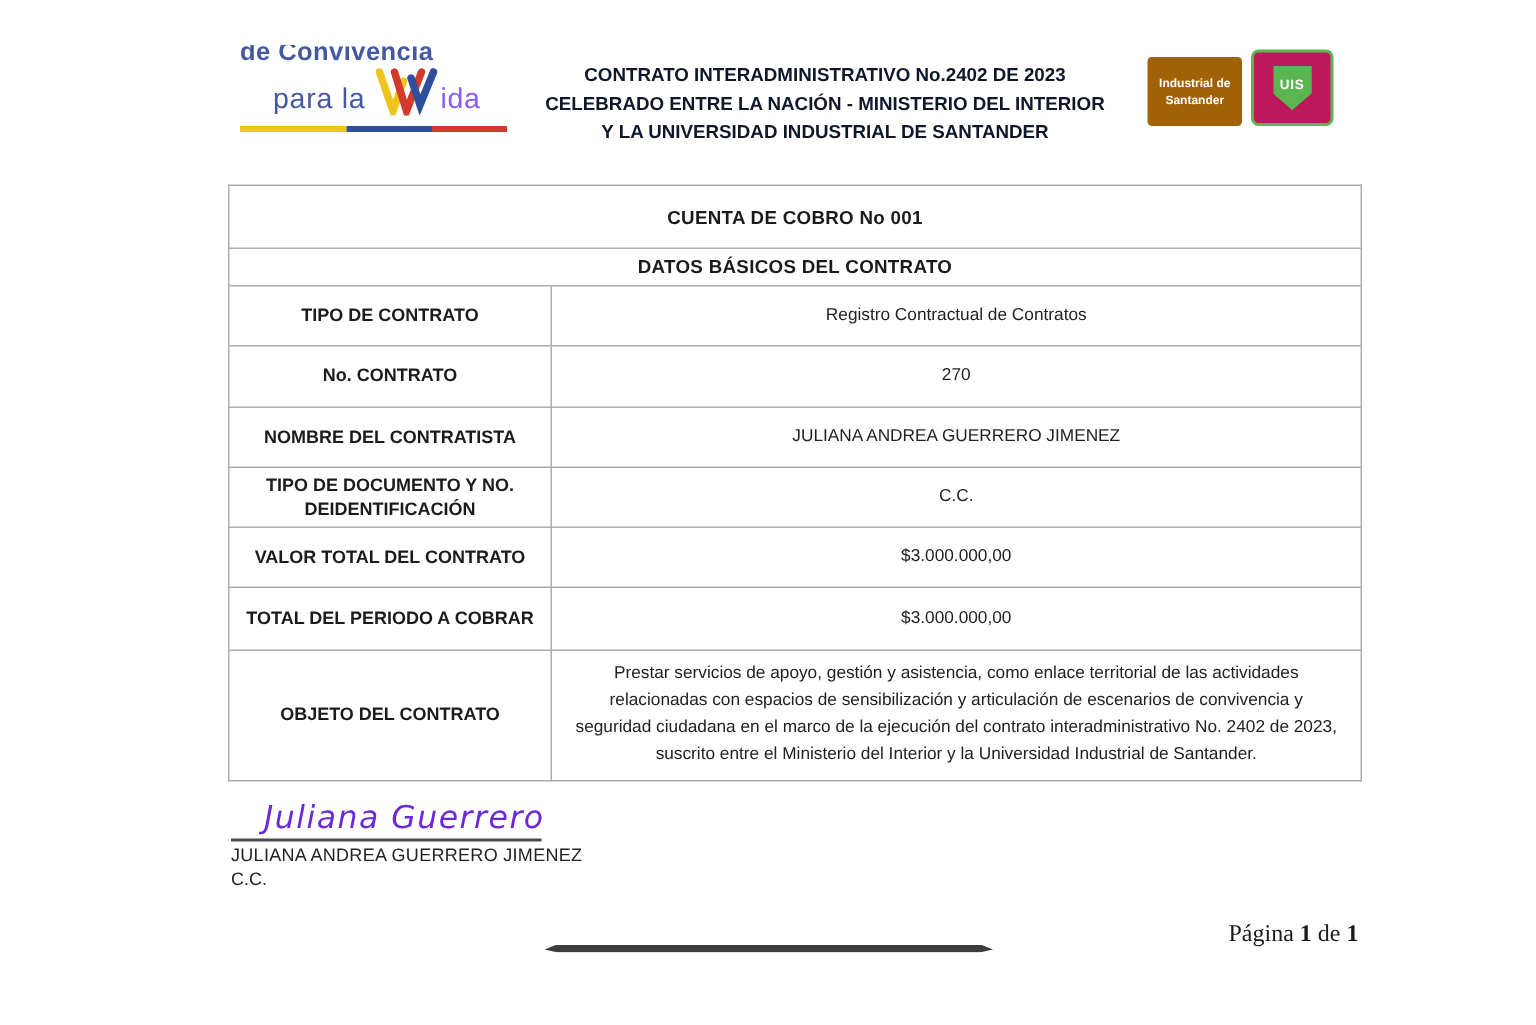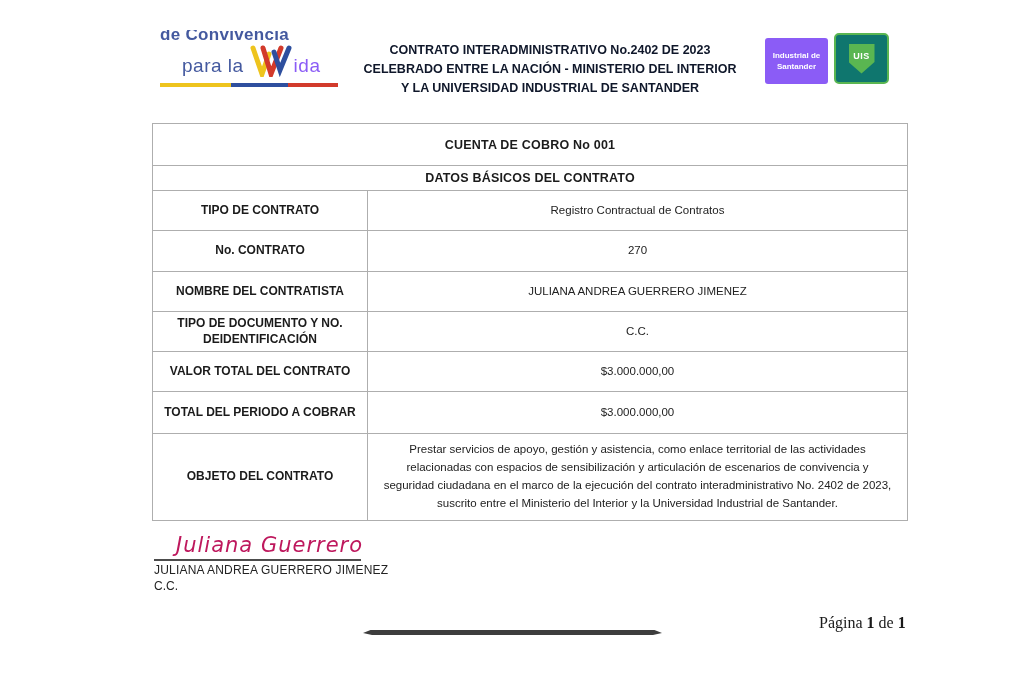--- a/index.html
+++ b/index.html
@@ -26,21 +26,21 @@
   }
 
   .uis-badge {
     position:absolute; left:765px; top:38px; width:63px; height:46px;
     border-radius:3px; color:#ffffff; font-size:8px; font-weight:bold;
     display:flex; flex-direction:column; align-items:center; justify-content:center;
     line-height:1.4; text-align:center;
   }
   .uis-crest-box {
     position:absolute; left:834px; top:33px; width:55px; height:51px;
-    background:#0f766e; border:2px solid #5ab651; border-radius:5px;
+    background:#be185d; border:2px solid #5ab651; border-radius:5px;
     display:flex; align-items:center; justify-content:center;
   }
   .uis-shield {
     width:26px; height:30px; background:#5ab651;
     clip-path:polygon(0 0,100% 0,100% 62%,50% 100%,0 62%);
     display:flex; align-items:flex-start; justify-content:center;
   }
   .uis-shield span { color:#ffffff; font-size:9px; font-weight:bold; margin-top:7px; letter-spacing:.5px; }
 
   
@@ -53,21 +53,21 @@
   }
   .cc-table .col-label { width:215px; }
   td.th-row { text-align:center; font-weight:bold; font-size:12.5px; letter-spacing:.2px; }
   td.lbl { text-align:center; font-weight:bold; font-size:12px; padding:2px 10px; line-height:1.3; }
   td.val { text-align:center; font-size:11.5px; color:#222222; padding:2px 14px; line-height:1.55; }
 
   
   .sig-block { position:absolute; left:154px; top:533px; }
   .sig-script {
     font-family:"DejaVu Sans", sans-serif; font-style:italic;
-    font-size:21px; color:#be185d; letter-spacing:1px; padding-left:22px;
+    font-size:21px; color:#6d28d9; letter-spacing:1px; padding-left:22px;
   }
   .sig-line { width:207px; border-top:2px solid #4c4c4c; margin-top:2px; }
   .sig-name { font-size:12px; color:#232323; margin-top:2px; letter-spacing:.2px; }
   .sig-doc  { font-size:12px; color:#232323; margin-top:2px; }
 
   
   .page-num {
     position:absolute; left:819px; top:614px;
     font-family:"Liberation Serif", serif; font-size:16px; color:#1a1a1a;
   }
@@ -105,21 +105,21 @@
       <span class="seg" style="width:28%; background:#d23a2b;"></span>
     </div>
   </div>
 
   <div class="doc-title" style="color:#0f172a;">
     <div>CONTRATO INTERADMINISTRATIVO No.2402 DE 2023</div>
     <div>CELEBRADO ENTRE LA NACIÓN - MINISTERIO DEL INTERIOR</div>
     <div>Y LA UNIVERSIDAD INDUSTRIAL DE SANTANDER</div>
   </div>
 
-  <div class="uis-badge" style="background:#8b5cf6;">
+  <div class="uis-badge" style="background:#a16207;">
     <span>Industrial de</span>
     <span>Santander</span>
   </div>
   <div class="uis-crest-box">
     <div class="uis-shield">
       <span>UIS</span>
     </div>
   </div>
 
   <table class="cc-table">

